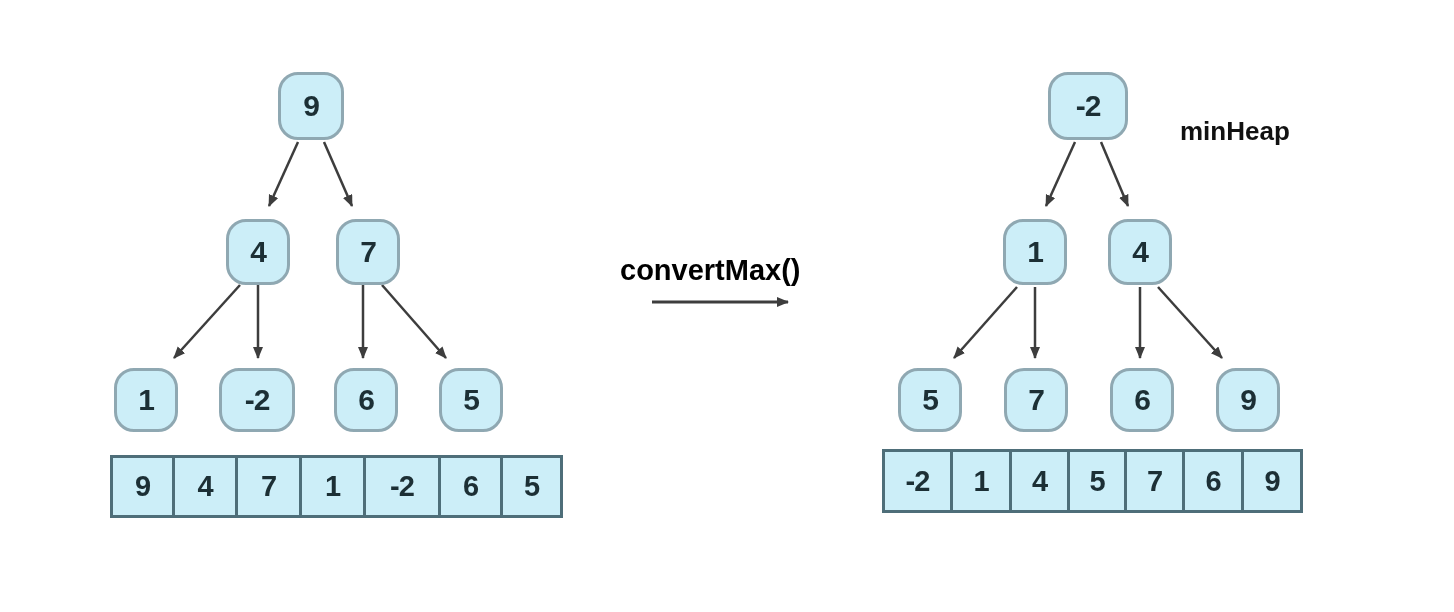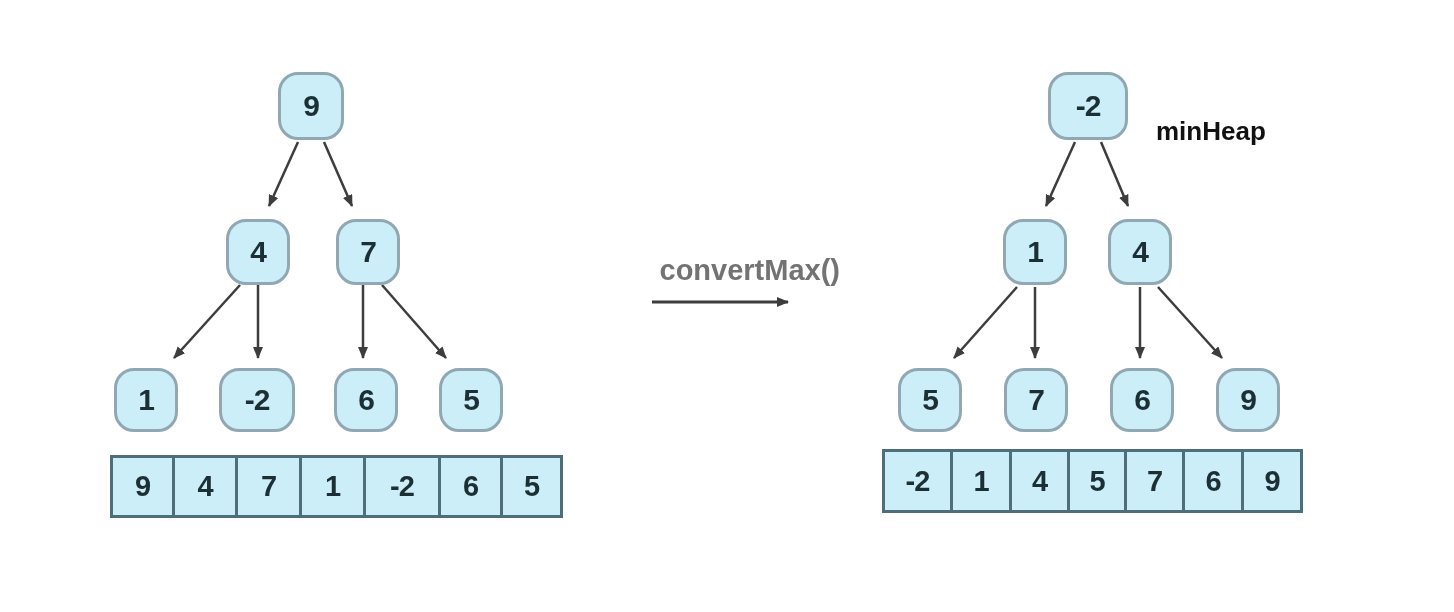--- a/index.html
+++ b/index.html
@@ -40,24 +40,24 @@
     font-weight: bold;
     font-size: 26px;
     color: #111111;
     white-space: nowrap;
   }
   .transform-label {
     position: absolute;
     left: 620px;
     top: 254px;
     width: 220px;
-    text-align: right;
+    text-align: left;
     font-weight: bold;
     font-size: 29px;
-    color: #737373;
+    color: #000000;
     white-space: nowrap;
   }
   .heap-array {
     position: absolute;
     box-sizing: border-box;
     display: flex;
     border: 3px solid #4e6e79;
     background: #cceef8;
   }
   .heap-array .cell {
@@ -119,21 +119,21 @@
     <div class="cell" style="width:63px;">4</div>
     <div class="cell" style="width:64px;">7</div>
     <div class="cell" style="width:64px;">1</div>
     <div class="cell" style="width:75px;">-2</div>
     <div class="cell" style="width:62px;">6</div>
     <div class="cell" style="flex:1;">5</div>
   </div>
 
   <div class="transform-label">convertMax()</div>
 
-  <div class="heap-label" style="left:1156px; top:116px;text-align:center;">minHeap</div>
+  <div class="heap-label" style="left:1180px; top:116px;text-align:center;">minHeap</div>
 
   <div class="node" style="left:1048px; top:72px;  width:80px; height:68px;">-2</div>
   <div class="node" style="left:1003px; top:219px; width:64px; height:66px;">1</div>
   <div class="node" style="left:1108px; top:219px; width:64px; height:66px;">4</div>
   <div class="node" style="left:898px;  top:368px; width:64px; height:64px;">5</div>
   <div class="node" style="left:1004px; top:368px; width:64px; height:64px;">7</div>
   <div class="node" style="left:1110px; top:368px; width:64px; height:64px;">6</div>
   <div class="node" style="left:1216px; top:368px; width:64px; height:64px;">9</div>
 
   <div class="heap-array array-right">

